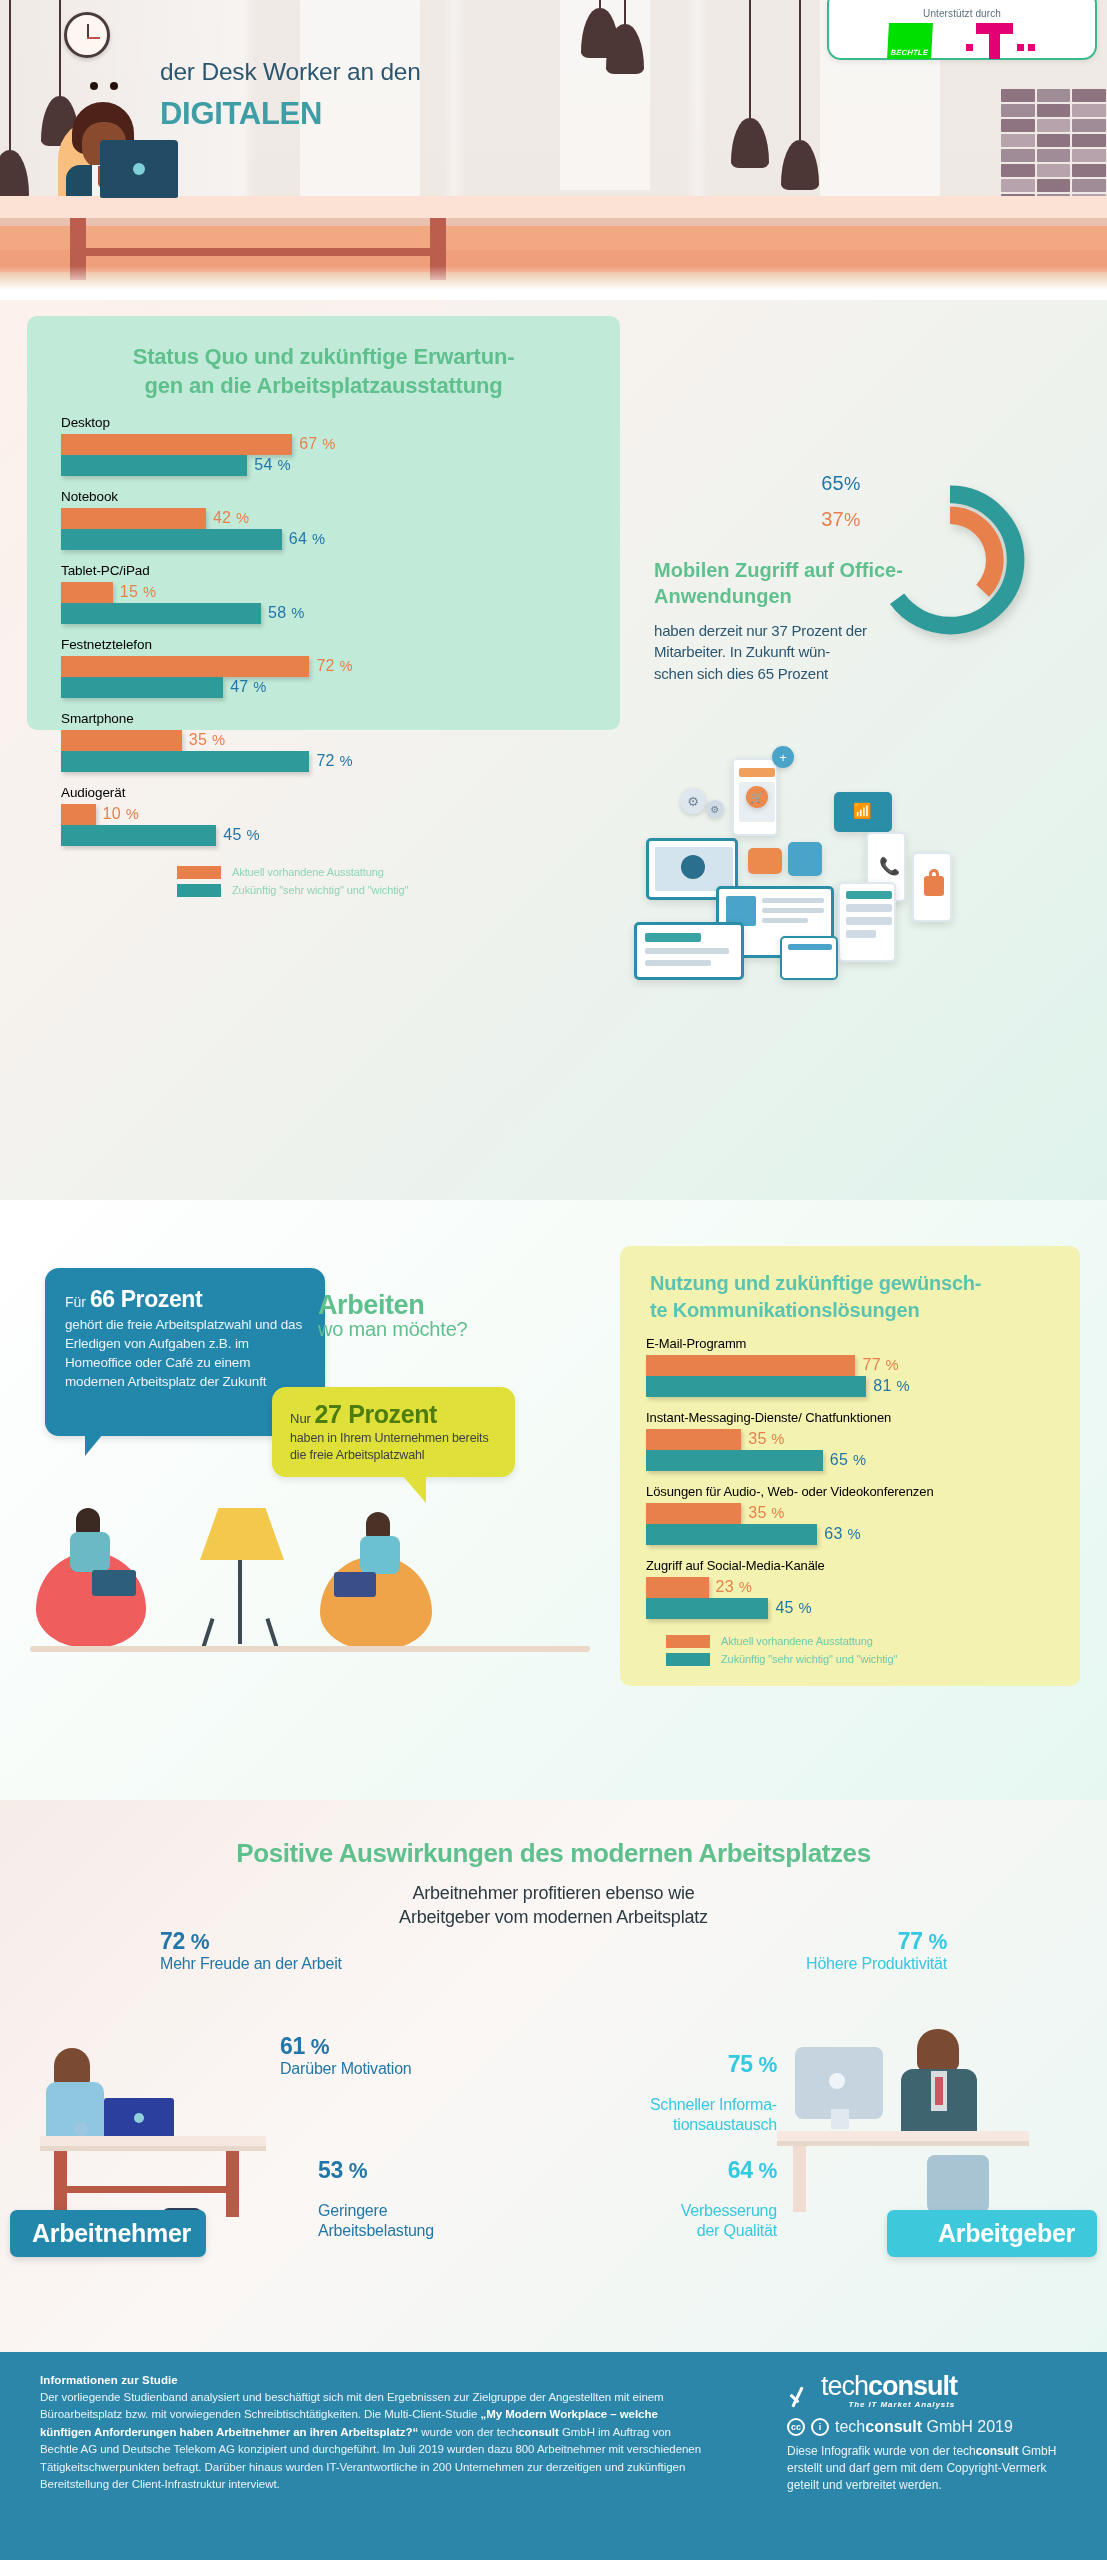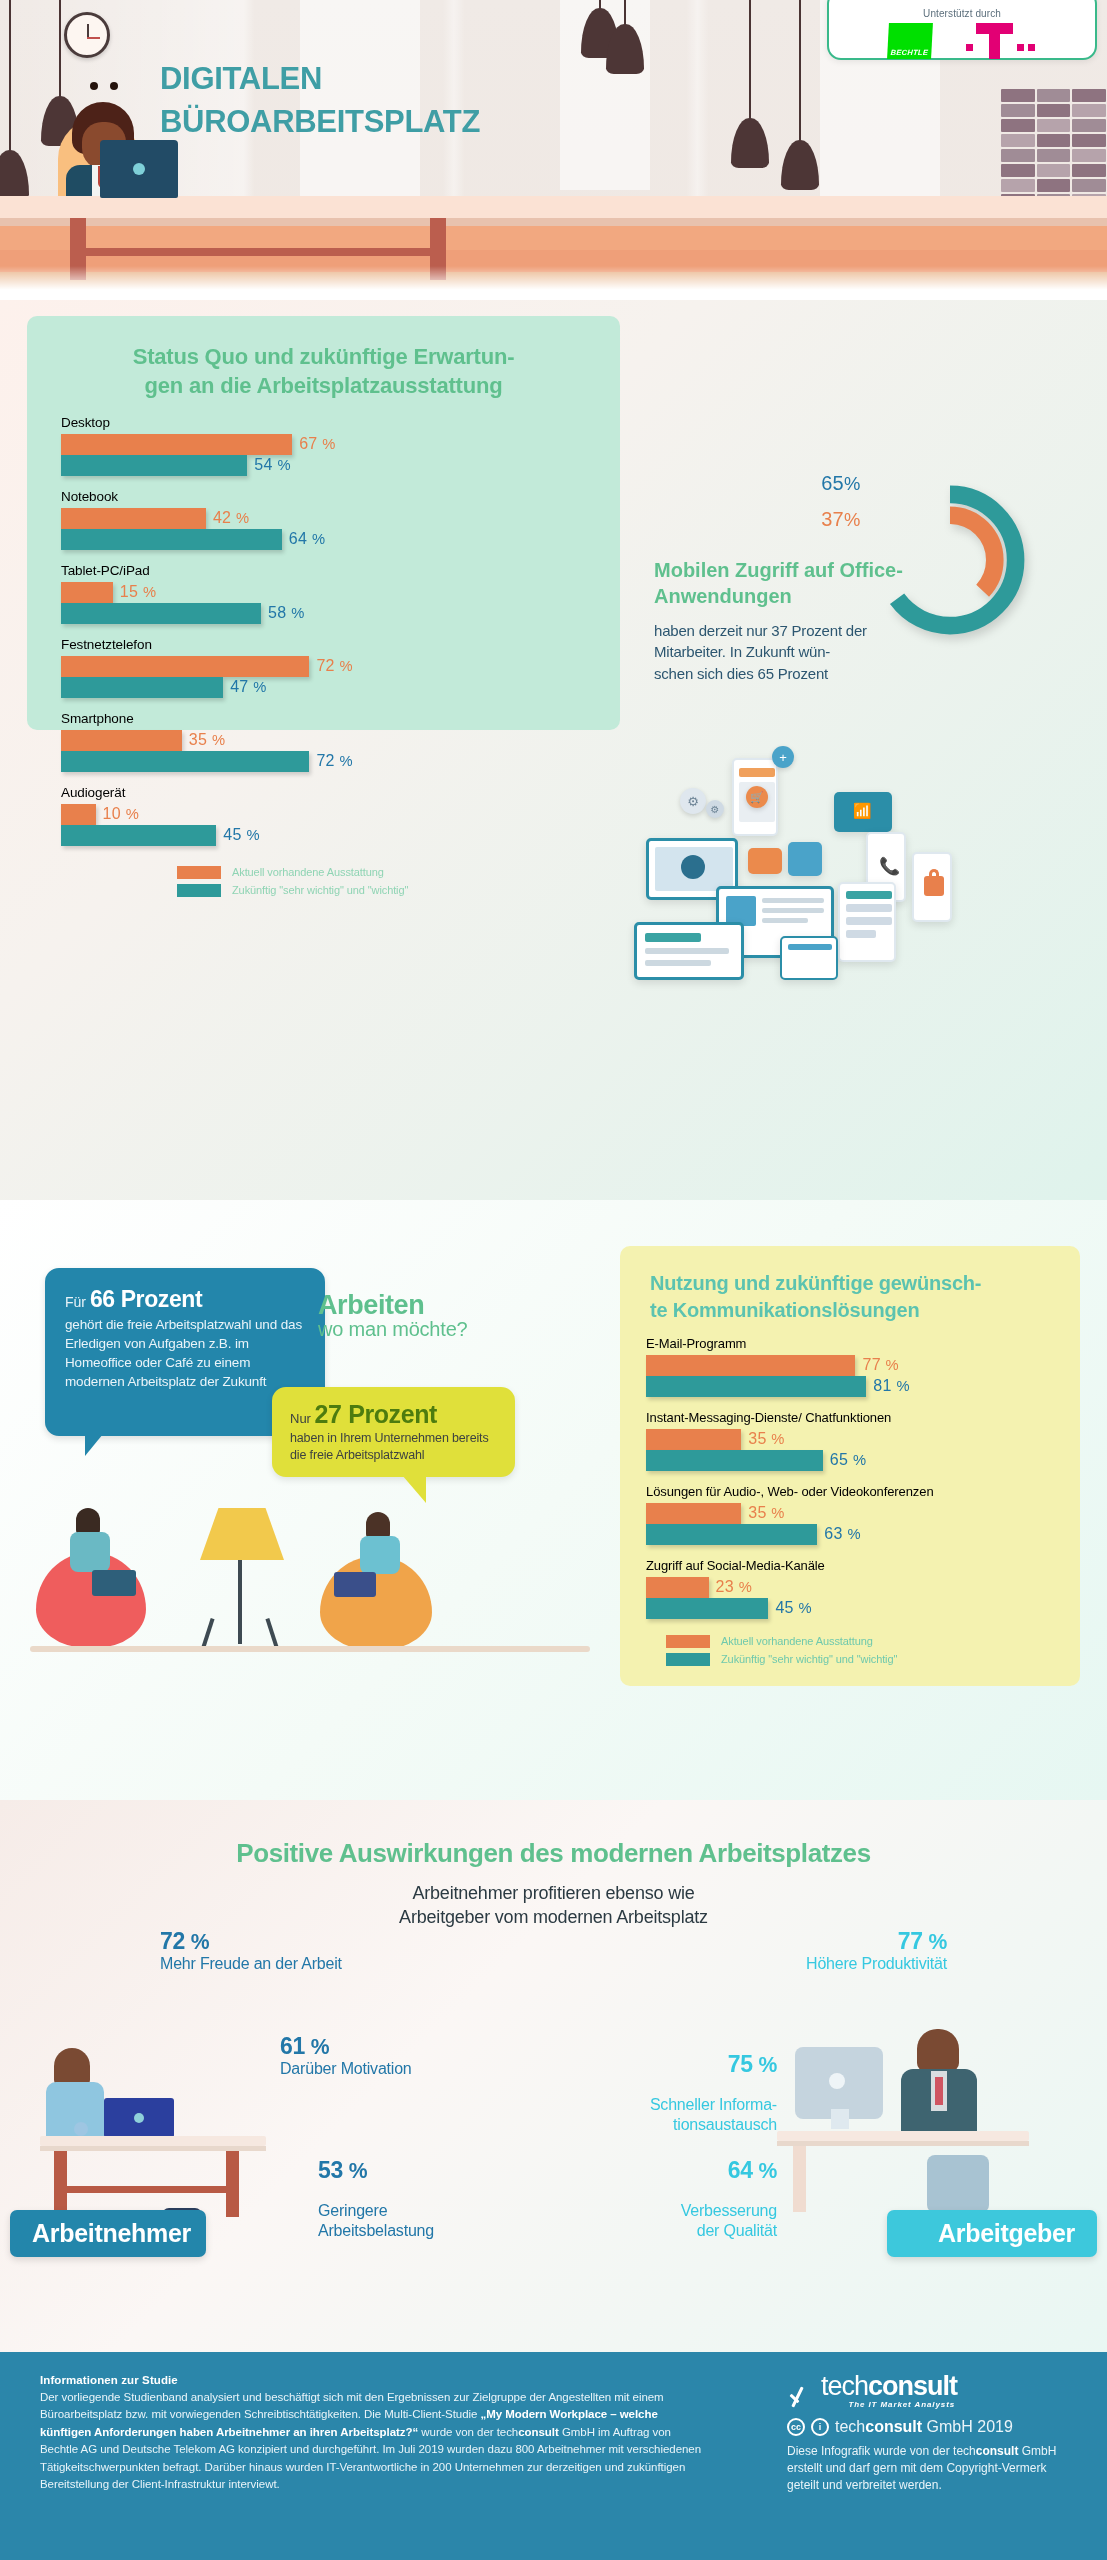--- a/index.html
+++ b/index.html
@@ -343,22 +343,22 @@
     <div class="floor2"></div>
     <div class="floor3"></div>
   <div class="desk-top"></div>
   <div class="desk-top2"></div>
   <div class="desk-leg" style="left:70px;"></div>
   <div class="desk-leg" style="left:430px;"></div>
   <div class="desk-bar" style="left:70px;width:370px;"></div>
   <div class="laptop"></div>
 
   <div class="hero-title">
+    <div class="l2">der Desk Worker an den</div>
     <div class="big">DIGITALEN</div>
-    <div class="big">BÜROARBEITSPLATZ</div>
   </div>
   <div class="hero-fade"></div>
 </div>
 
 <div class="sec1"></div>
 
 <div class="card-green">
   <div class="card-title" style="white-space:pre-line;">Status Quo und zukünftige Erwartun-
 gen an die Arbeitsplatzausstattung</div>
   <div class="bars" id="bars-1">

